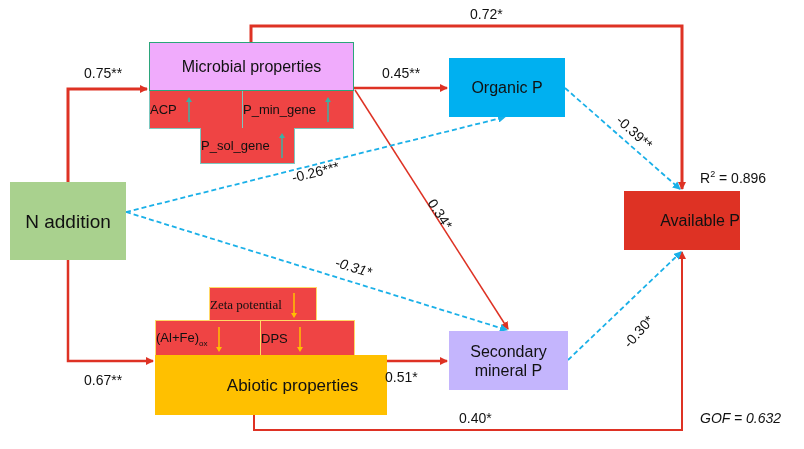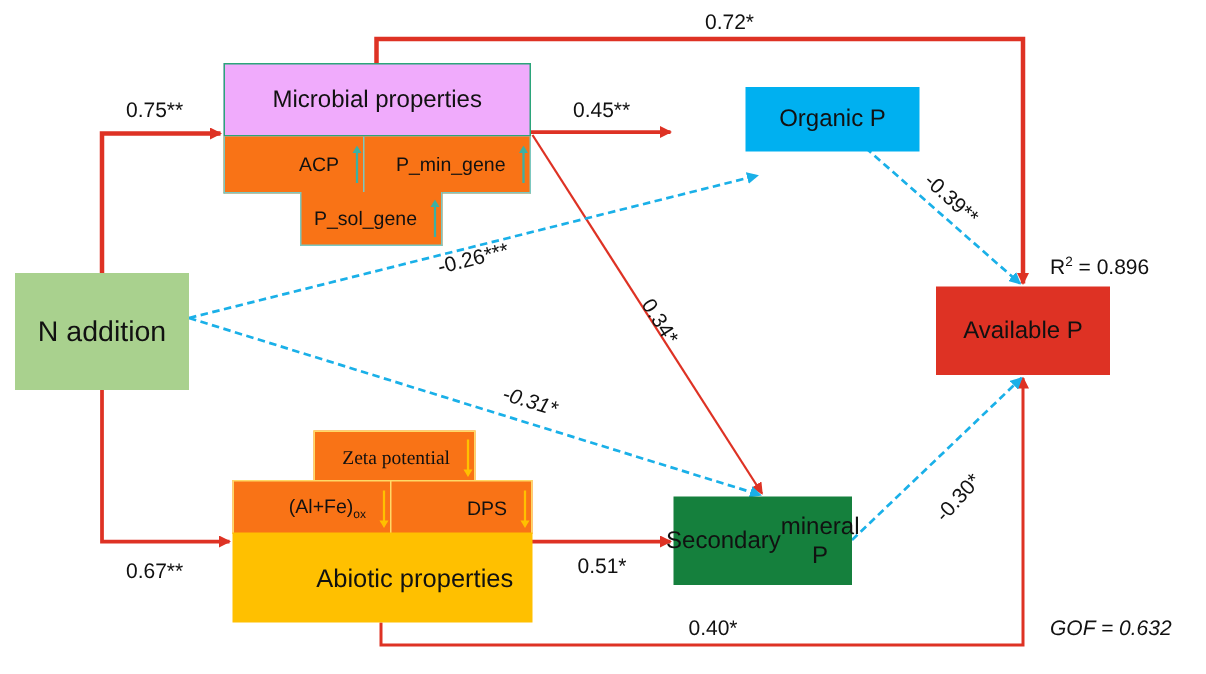--- a/index.html
+++ b/index.html
@@ -3,22 +3,22 @@
 <meta charset="utf-8">
 <style>
   html, body { margin: 0; padding: 0; background: #ffffff; }
   body { width: 804px; height: 449px; position: relative; overflow: hidden;
          font-family: "Liberation Sans", sans-serif; color: #111; }
   svg.canvas { position: absolute; left: 0; top: 0; }
   .box { position: absolute; display: flex; align-items: center; justify-content: center;
          text-align: center; box-sizing: border-box; }
   .lbl { position: absolute; font-size: 14px; white-space: nowrap; color: #111; }
   .node-text { font-size: 16px; line-height: 19px; }
-  .sub { position: absolute; box-sizing: border-box; background: #f97316; font-size: 13px;
-         display: flex; align-items: center; justify-content: flex-end; }
+  .sub { position: absolute; box-sizing: border-box; background: #ef4444; font-size: 13px;
+         display: flex; align-items: center; justify-content: flex-start; }
   .sub .arrow { display: inline-block; margin-left: 8px; width: 8px; height: 26px; position: relative; }
 </style>
 </head>
 <body>
 
 <svg class="canvas" width="804" height="449" viewBox="0 0 804 449">
   <defs>
     <marker id="arrRed" markerWidth="8" markerHeight="8" refX="7" refY="4" orient="auto" markerUnits="userSpaceOnUse">
       <path d="M0,0 L8,4 L0,8 z" fill="#DE3224"></path>
     </marker>
@@ -72,25 +72,25 @@
     </svg>
 </div>
 <div class="sub" style="left:200px;top:128px;width:95px;height:36px;border:1px solid #7CC8C0;border-top:none;">
   <span>P_sol_gene</span>
   <svg class="arrow" width="8" height="26" viewBox="0 0 8 26">
       <line x1="4" y1="25" x2="4" y2="4" stroke="#3CB0A4" stroke-width="1.5"></line>
       <path d="M1,5 L4,0 L7,5 z" fill="#3CB0A4"></path>
     </svg>
 </div>
 
-<div class="box" style="left:449px;top:58px;width:116px;height:43px;background:#00B0F0;margin-left:48px;">
+<div class="box" style="left:449px;top:58px;width:116px;height:59px;background:#00B0F0;">
   <span class="node-text">Organic P</span>
 </div>
 
-<div class="box" style="left:624px;top:191px;width:116px;height:59px;background:#DE3224;">
+<div class="box" style="left:624px;top:191px;width:116px;height:59px;background:#DE3224;justify-content:flex-end;">
   <span class="node-text">Available P</span>
 </div>
 
 <div class="sub" style="left:209px;top:287px;width:108px;height:34px;border:1px solid #FFD966;border-bottom:none;font-family:Liberation Serif, serif;">
   <span>Zeta potential</span>
   <svg class="arrow" width="8" height="26" viewBox="0 0 8 26">
       <line x1="4" y1="1" x2="4" y2="22" stroke="#FFC000" stroke-width="1.5"></line>
       <path d="M1,21 L4,26 L7,21 z" fill="#FFC000"></path>
     </svg>
 </div>
@@ -102,25 +102,25 @@
     </svg>
 </div>
 <div class="sub" style="left:260px;top:320px;width:95px;height:36px;border:1px solid #FFD966;border-bottom:none;">
   <span>DPS</span>
   <svg class="arrow" width="8" height="26" viewBox="0 0 8 26">
       <line x1="4" y1="1" x2="4" y2="22" stroke="#FFC000" stroke-width="1.5"></line>
       <path d="M1,21 L4,26 L7,21 z" fill="#FFC000"></path>
     </svg>
 </div>
 
-<div class="box" style="left:155px;top:355px;width:200px;height:60px;background:#FFC000;padding-left:43px;">
+<div class="box" style="left:155px;top:355px;width:232px;height:60px;background:#FFC000;padding-left:43px;">
   <span class="node-text" style="font-size:17px;">Abiotic properties</span>
 </div>
 
-<div class="box" style="left:449px;top:331px;width:119px;height:59px;background:#15803d;flex-direction:row;">
+<div class="box" style="left:449px;top:331px;width:119px;height:59px;background:#c4b5fd;flex-direction:column;">
   <span class="node-text">Secondary</span>
   <span class="node-text">mineral P</span>
 </div>
 
 <span class="lbl" style="left:84px;top:65px;">0.75**</span>
 <span class="lbl" style="left:84px;top:372px;">0.67**</span>
 <span class="lbl" style="left:290px;top:170px;transform:rotate(-14deg);transform-origin:left top;">-0.26***</span>
 <span class="lbl" style="left:338px;top:254px;font-style:italic;transform:rotate(17deg);transform-origin:left top;">-0.31*</span>
 <span class="lbl" style="left:382px;top:65px;text-align:right;">0.45**</span>
 <span class="lbl" style="left:438px;top:196px;transform:rotate(57deg);transform-origin:left top;">0.34*</span>

